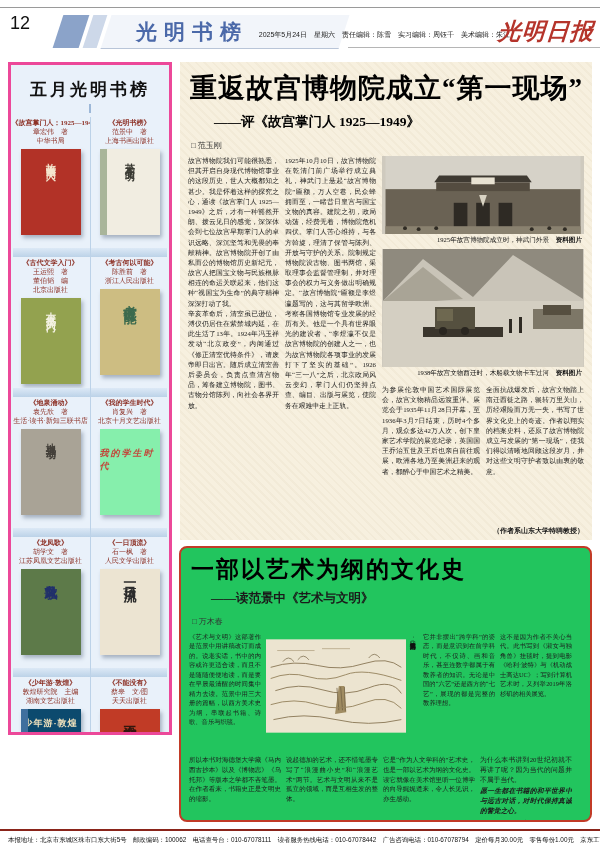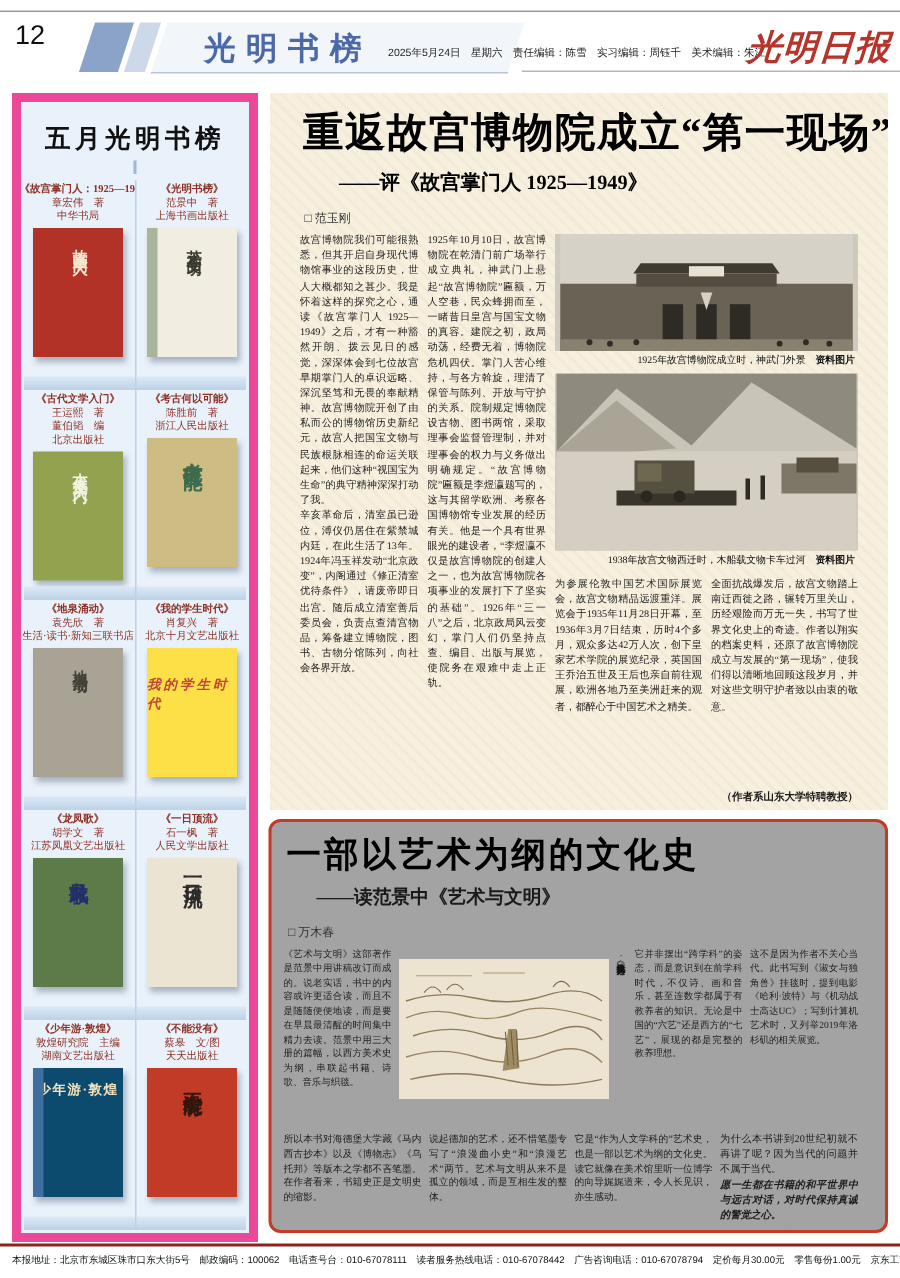--- a/index.html
+++ b/index.html
@@ -15,22 +15,22 @@
   .band .b2{left:30px;width:14px;background:#cdd8e9;}
   .band .b3{left:48px;width:238px;background:#f2f5fa;border-bottom:1px solid #b9c5d8;}
   #section-title{position:absolute;left:78px;top:3px;font-size:21px;font-weight:bold;
                  color:#4b69a9;letter-spacing:7px;white-space:nowrap;}
   .band-tail{position:absolute;left:348px;top:47px;width:252px;height:1px;background:#b5b5b5;}
   #date-line{position:absolute;right:90px;top:30px;font-size:7px;color:#222;white-space:nowrap;
              font-family:"Liberation Sans",sans-serif;}
   #masthead{position:absolute;right:6px;top:16px;font-size:23px;font-weight:bold;color:#b5342b;
             font-style:italic;letter-spacing:1px;transform:skewX(-4deg);}
   
-  #sidebar{position:absolute;left:8px;top:62px;width:164px;height:766px;background:#e9f1fa;
-           border:6px solid #ec4899;box-sizing:border-box;overflow:hidden;}
+  #sidebar{position:absolute;left:8px;top:62px;width:164px;height:673px;background:#e9f1fa;
+           border:3px solid #ec4899;box-sizing:border-box;overflow:hidden;}
   #sidebar-title{margin:13px 0 3px;text-align:center;font-size:17px;font-weight:bold;
                  letter-spacing:3px;color:#111;}
   .tick{width:2px;height:9px;background:#9db8d8;margin:2px auto 4px;}
   #book-grid{position:relative;}
   .grid-divider{position:absolute;left:50%;top:0;bottom:0;width:1px;background:#bcd2e8;}
   .book-row{display:flex;height:131px;overflow:hidden;}
   .book-cell{width:50%;box-sizing:border-box;padding:2px 3px 0;display:flex;
              flex-direction:column;align-items:center;overflow:hidden;}
   .bl{font-size:7px;line-height:1.3;color:#8d3126;text-align:center;white-space:nowrap;
       max-width:78px;overflow:hidden;}
@@ -41,39 +41,39 @@
               margin-top:6px;}
   .cv-big .cover-text{font-size:13px;letter-spacing:1px;}
   .cv-script .cover-text{writing-mode:horizontal-tb;font-style:italic;font-size:9px;margin-top:18px;}
   .cv-h .cover-text{writing-mode:horizontal-tb;font-size:9px;letter-spacing:1px;margin-top:8px;}
   .spine{position:absolute;left:0;top:0;bottom:0;width:7px;}
   .shelf{height:9px;margin:0 2px;background:linear-gradient(#dce9f6,#bcd2e8);}
   
   #article1{position:absolute;left:180px;top:62px;width:412px;height:478px;box-sizing:border-box;
             background:#f7f0df;
             background-image:repeating-linear-gradient(45deg,rgba(190,170,130,.08) 0 2px,transparent 2px 6px);
-            padding:6px 20px 0;overflow:hidden;}
+            padding:6px 8px 0;overflow:hidden;}
   .headline1{font-size:27px;font-weight:bold;letter-spacing:1px;color:#000;margin:2px 0 0 2px;
              white-space:nowrap;}
   .subhead{font-size:13.5px;font-weight:bold;color:#000;margin:7px 0 0 26px;}
   .byline{font-size:8px;color:#333;margin:9px 0 5px 3px;}
   .a1-body{display:flex;gap:6px;margin-top:2px;height:394px;overflow:hidden;}
   .colx{font-size:6.8px;line-height:1.5;text-align:justify;color:#1c1c1c;overflow:hidden;
         white-space:pre-wrap;}
   .a1-col{width:97px;height:392px;}
   .a1-right{width:202px;display:flex;flex-direction:column;}
   .photo{width:100%;display:block;background:#cfcabe;}
   .caption{font-size:6.6px;color:#111;text-align:right;margin:2px 2px 4px 0;}
   .caption b{font-weight:bold;}
   .a1-cols34{display:flex;gap:6px;margin-top:3px;}
   .a1-sc{width:98px;height:138px;}
   .attribution{font-size:7px;font-weight:bold;text-align:right;margin-top:3px;}
   
   #article2{position:absolute;left:179px;top:546px;width:413px;height:276px;box-sizing:border-box;
-            border:2.5px solid #c23b27;border-radius:8px;background:#a3a3a3;
+            border:2.5px solid #c23b27;border-radius:8px;background:#22c55e;
             padding:5px 8px 4px;overflow:hidden;}
   .headline2{font-size:23px;font-weight:bold;letter-spacing:2px;color:#000;margin:1px 0 0 2px;
              white-space:nowrap;}
   .subhead2{font-size:12.5px;font-weight:bold;margin:5px 0 0 22px;}
   .a2-top{display:flex;gap:5px;margin-top:4px;height:118px;overflow:hidden;}
   .a2-col1{width:72px;height:118px;font-size:6.3px;}
   .a2-fig{width:152px;display:flex;}
   .a2-fig svg{width:140px;height:104px;display:block;margin-top:2px;}
   .vcap-wrap{position:relative;width:12px;}
   .vcap{position:absolute;writing-mode:vertical-rl;font-size:6.3px;color:#111;left:2px;}
@@ -155,21 +155,21 @@
             <div class="bl">袁先欣　著</div>
             <div class="bl">生活·读书·新知三联书店</div>
             <div class="cover cv-v" style="background: rgb(169, 163, 150);">
               <span class="cover-text" style="color: rgb(68, 64, 58);">地泉涌动</span>
             </div>
           </div>
           <div class="book-cell">
             <div class="bl bl-title">《我的学生时代》</div>
             <div class="bl">肖复兴　著</div>
             <div class="bl">北京十月文艺出版社</div>
-            <div class="cover cv-script" style="background: #fde047;">
+            <div class="cover cv-script" style="background: #86efac;">
               <span class="cover-text" style="color: rgb(194, 70, 58);">我的学生时代</span>
             </div>
           </div>
         </div>
         <div class="shelf"></div>
         <div class="book-row">
           <div class="book-cell">
             <div class="bl bl-title">《龙凤歌》</div>
             <div class="bl">胡学文　著</div>
             <div class="bl">江苏凤凰文艺出版社</div>

